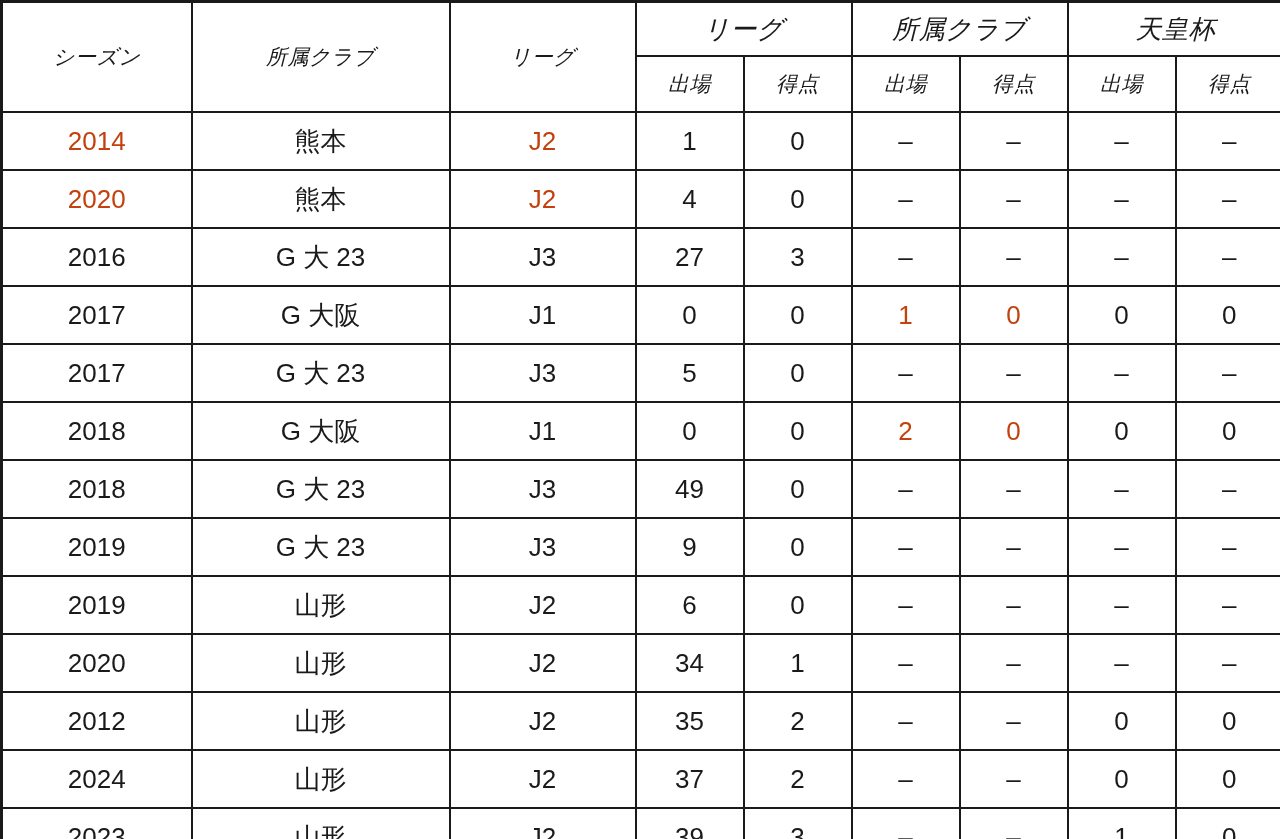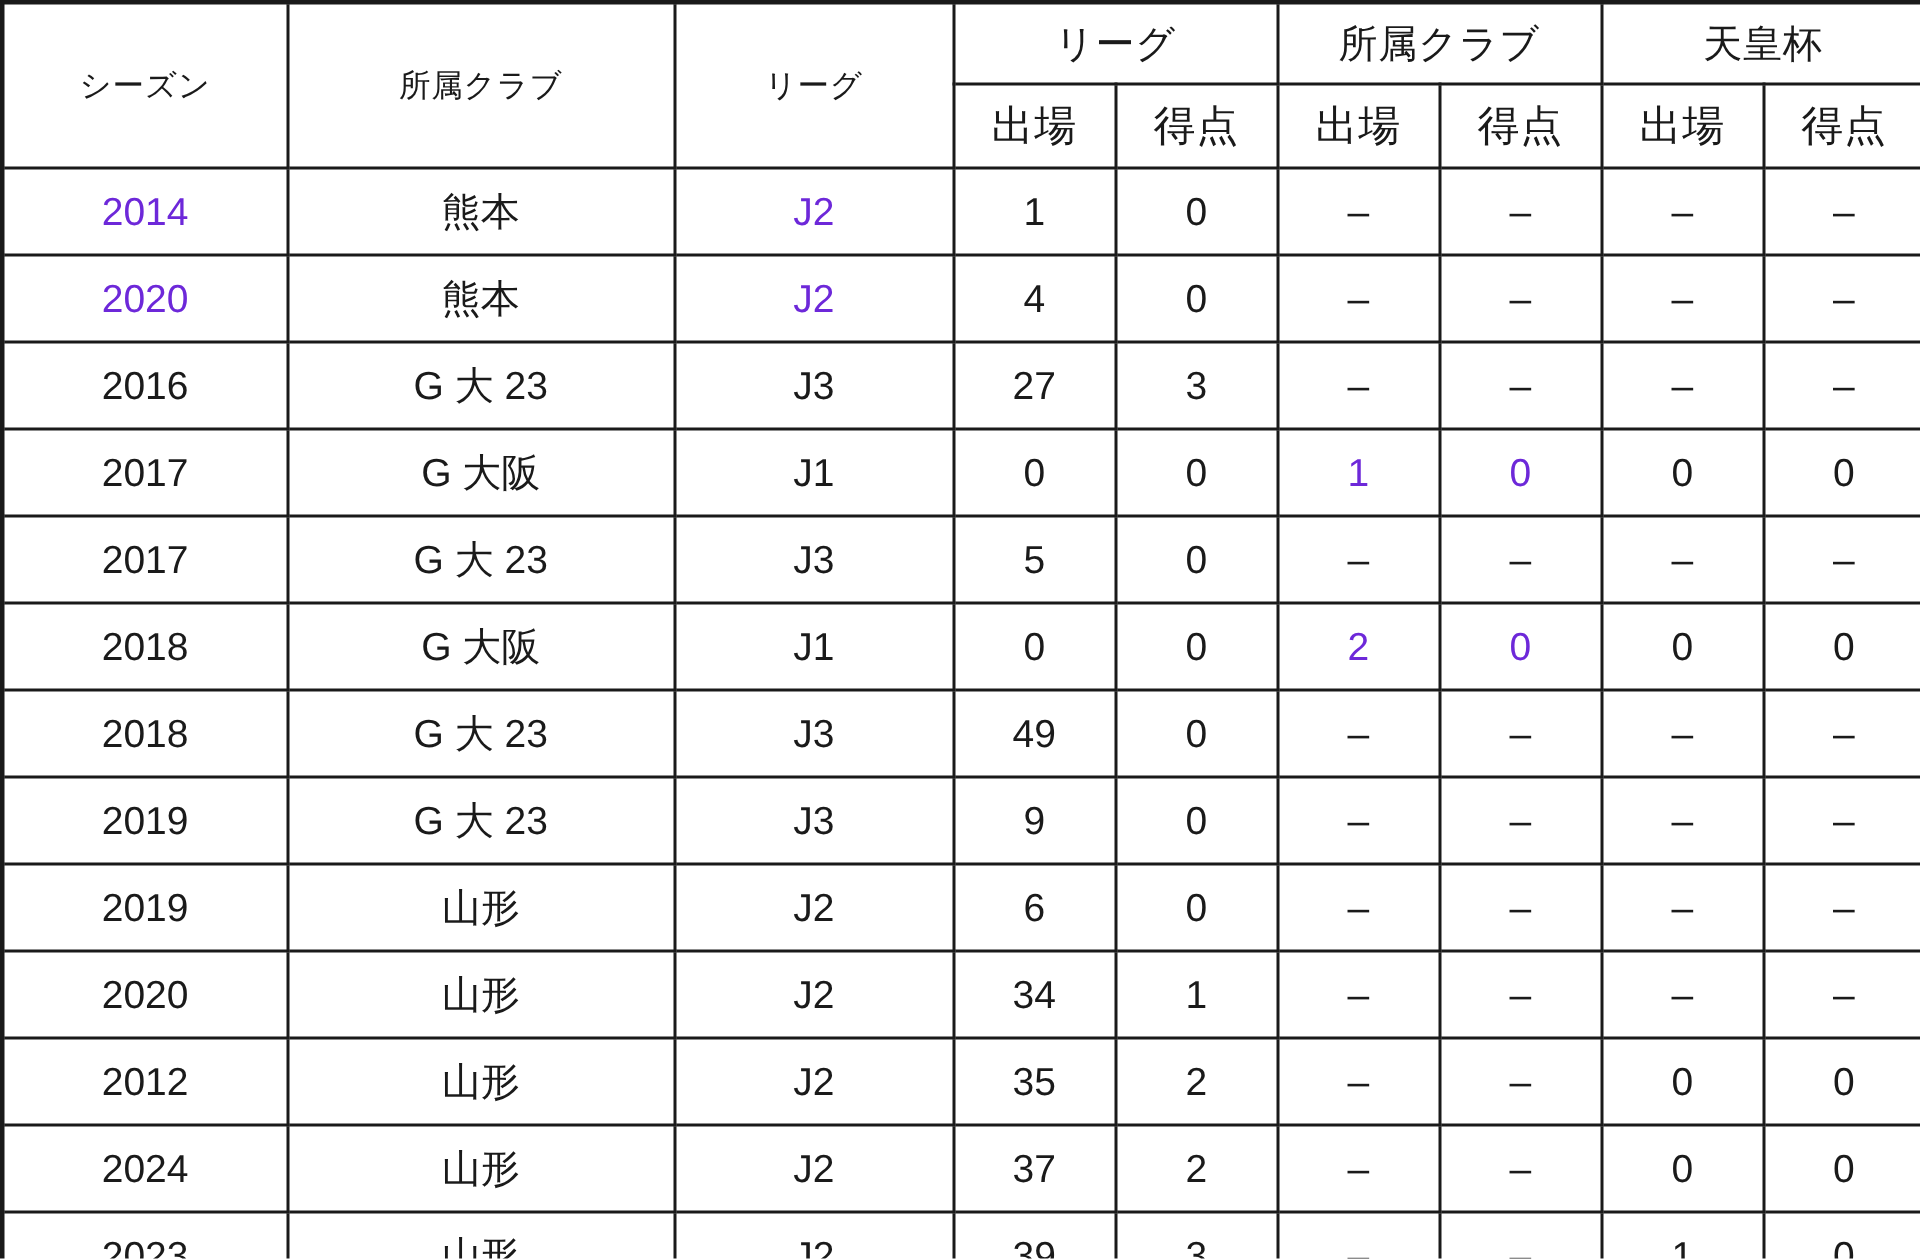--- a/index.html
+++ b/index.html
@@ -27,41 +27,42 @@
     font-weight: normal;
     padding: 0;
   }
   
   #stats-table {
     border: 3px solid #1a1a1a;
   }
   thead th {
     font-size: 26px;
     letter-spacing: 0.5px;
+    font-style: italic;
   }
   tbody td {
     font-size: 26px;
     height: 56px;
   }
   .col-season   { width: 190px; }
   .col-club     { width: 258px; }
   .col-league   { width: 186px; }
   .col-num      { width: 108px; }
   .muted {
-    color: #6d28d9;
+    color: #c2410c;
   }
   .dash {
     font-size: 26px;
   }
   .grp-head {
     font-size: 26px;
     height: 52px;
   }
   .sub-head {
-    font-size: 28px;
+    font-size: 21px;
     height: 54px;
   }
   .tall-head {
     font-size: 21px;
   }
 </style>
 </head>
 <body>
 
 <table id="stats-table">

